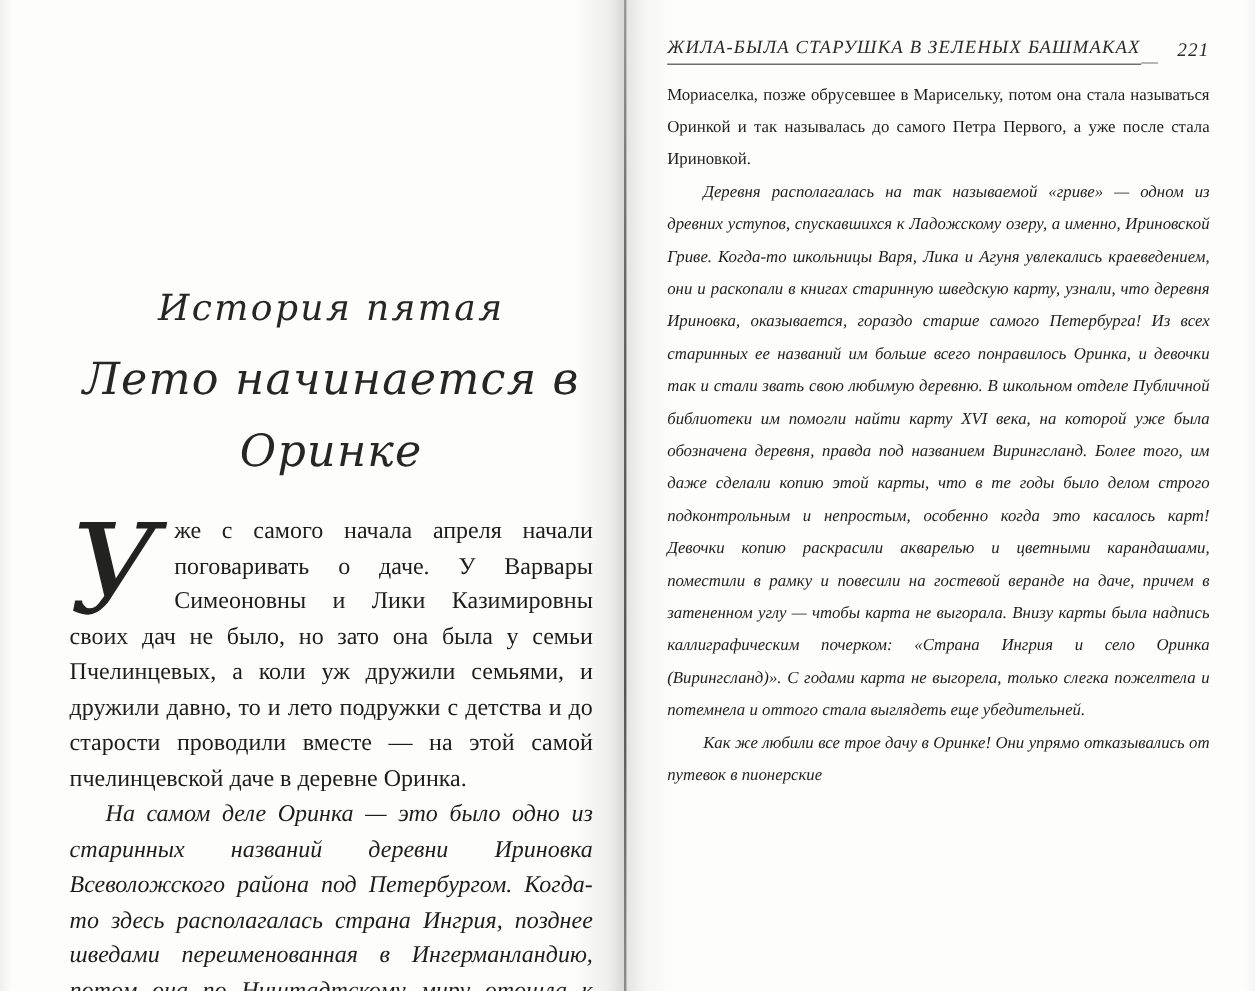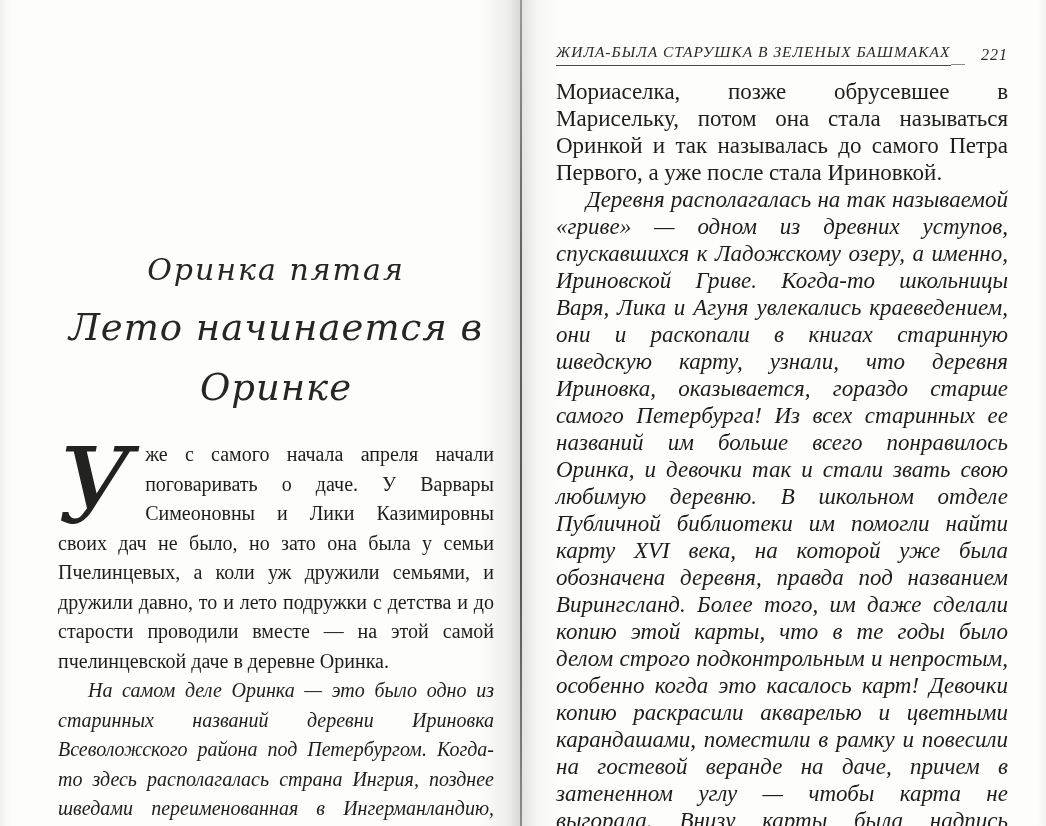--- a/index.html
+++ b/index.html
@@ -28,21 +28,21 @@
     position: absolute; top: 0; left: 0; width: 10px; height: 826px;
     background: linear-gradient(to right, rgba(0,0,0,0.05), rgba(0,0,0,0));
     pointer-events: none;
   }
   .edge-shade-right {
     position: absolute; top: 0; right: 0; width: 8px; height: 826px;
     background: linear-gradient(to left, rgba(0,0,0,0.04), rgba(0,0,0,0));
     pointer-events: none;
   }
   
-  .page { position: absolute; top: 12px; height: 594px; }
+  .page { position: absolute; top: 0; height: 594px; }
   .page-left  { left: 0;    width: 518px; }
   .page-right { left: 524px; width: 522px; }
 
   
   .left-content { position: absolute; top: 240px; left: 58px; width: 436px; }
   .script { font-family: "DejaVu Serif", serif; font-style: italic; text-align: center; color: #262624; }
   .chapter-label { font-size: 30px; line-height: 36px; letter-spacing: 2px; }
   .chapter-title { font-size: 37px; line-height: 60px; letter-spacing: 1px; margin-top: 10px; }
   .left-body { margin-top: 22px; }
 
@@ -64,30 +64,30 @@
   .right-content { position: absolute; top: 30px; left: 32px; width: 452px; }
   .running-header {
     display: flex; align-items: flex-end;
     font-style: italic; font-size: 15.5px; line-height: 20px;
     letter-spacing: 1px; color: #2a2a28; white-space: nowrap;
   }
   .rh-title { border-bottom: 1.5px solid #4a4a46; padding-bottom: 3px; }
   .rh-rule  { flex: 1; border-bottom: 1.2px solid #8a8a85; margin: 0 16px 1px 0; height: 1px; }
   .rh-page  { font-size: 16px; letter-spacing: 1px; padding-bottom: 1px; }
   .right-body { margin-top: 12px; }
-  .right-body .body-par { font-size: 23px; line-height: 27px; }
+  .right-body .body-par { font-size: 14px; line-height: 27px; }
 </style>
 </head>
 <body>
 
 <div class="scan">
 
   <div class="page page-left">
     <div class="left-content">
-      <div class="script chapter-label">Оринка пятая</div>
+      <div class="script chapter-label">История пятая</div>
       <div class="script chapter-title">Лето начинается в Оринке</div>
       <div class="left-body">
         <p class="body-par"><span class="dropcap">У</span><span>же с самого начала апреля начали поговаривать о даче. У Варвары Симеоновны и Лики Казимировны своих дач не было, но зато она была у семьи Пчелинцевых, а коли уж дружили семьями, и дружили давно, то и лето подружки с детства и до старости проводили вместе — на этой самой пчелинцевской даче в деревне Оринка.</span></p>
         <p class="body-par indent">На самом деле Оринка — это было одно из старинных названий деревни Ириновка Всеволожского района под Петербургом. Когда-то здесь располагалась страна Ингрия, позднее шведами переименованная в Ингерманландию, потом она по Ништадтскому миру отошла к Российской империи. Деревня эта — одно из древнейших поселений Ингрии, ее знали еще варяги: на шведской карте 1580 года она обозначена как Вирингсланд, ее ингерманландское название было</p>
       </div>
     </div>
   </div>
 
   <div class="gutter-shadow"></div>
   <div class="gutter-line"></div>

